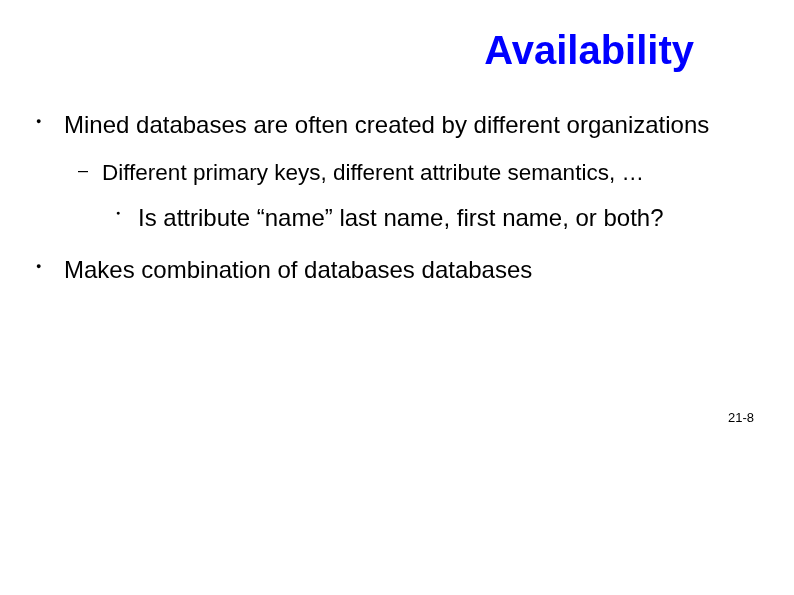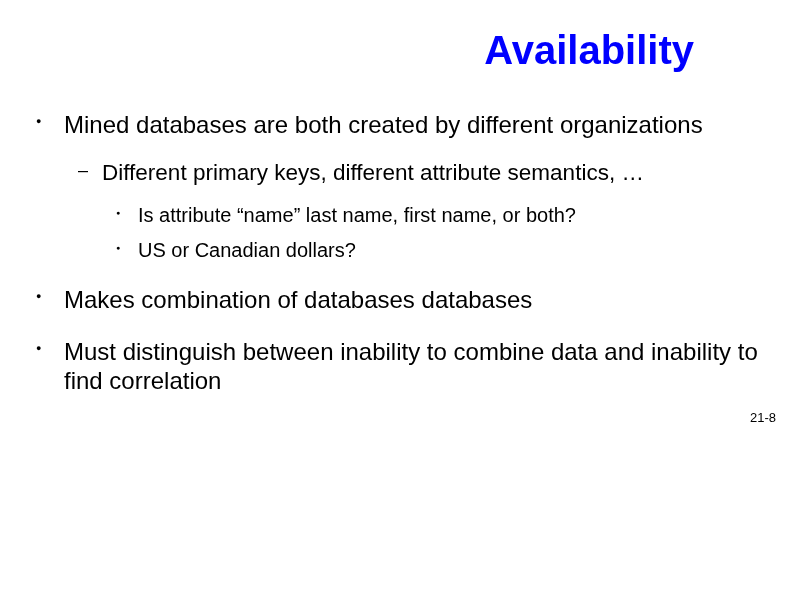--- a/index.html
+++ b/index.html
@@ -7,51 +7,45 @@
   .slide { width: 794px; height: 441px; position: relative; }
   .title { position: absolute; top: 28px; right: 100px; font-size: 40px; color: #0000ff; }
   .content { position: absolute; top: 110px; left: 28px; right: 28px; }
   ul.lvl1 { list-style: none; }
   ul.lvl1 > li { position: relative; padding-left: 36px; margin-bottom: 22px; font-size: 24px; line-height: 1.22; }
   ul.lvl1 > li::before { content: "\25CF"; position: absolute; left: 8px; top: 6px; font-size: 9px; }
   ul.lvl2 { list-style: none; margin-top: 20px; }
   ul.lvl2 > li { position: relative; padding-left: 38px; margin-bottom: 0; font-size: 22.5px; line-height: 1.25; }
   ul.lvl2 > li::before { content: "\2013"; position: absolute; left: 14px; top: 0; font-size: 18px; }
   ul.lvl3 { list-style: none; margin-top: 16px; }
-  ul.lvl3 > li { position: relative; padding-left: 36px; margin-bottom: 10px; font-size: 20px; line-height: 1.25; }
+  ul.lvl3 > li { position: relative; padding-left: 36px; margin-bottom: 10px; font-size: 24px; line-height: 1.25; }
   ul.lvl3 > li::before { content: "\25CF"; position: absolute; left: 14px; top: 6px; font-size: 7px; }
-  .pagenum { position: absolute; bottom: 16px; right: 18px; font-size: 13px; color: #000; }
+  .pagenum { position: absolute; bottom: 16px; right: 40px; font-size: 13px; color: #000; }
 </style>
 </head>
 <body>
 <div class="slide">
 
   <h1 class="title">Availability</h1>
 
   <div class="content">
     <ul class="lvl1">
       <li>
-        <span>Mined databases are both created by different organizations</span>
+        <span>Mined databases are often created by different organizations</span>
         <ul class="lvl2">
           <li>
             <span>Different primary keys, different attribute semantics, …</span>
             <ul class="lvl3">
               <li>
                 <span>Is attribute “name” last name, first name, or both?</span>
-              </li>
-              <li>
-                <span>US or Canadian dollars?</span>
               </li>
             </ul>
           </li>
         </ul>
       </li>
       <li>
         <span>Makes combination of databases databases</span>
       </li>
-      <li>
-        <span>Must distinguish between inability to combine data and inability to find correlation</span>
-      </li>
     </ul>
   </div>
 
   <div class="pagenum">21-8</div>
 </div>
 
 </body></html>

